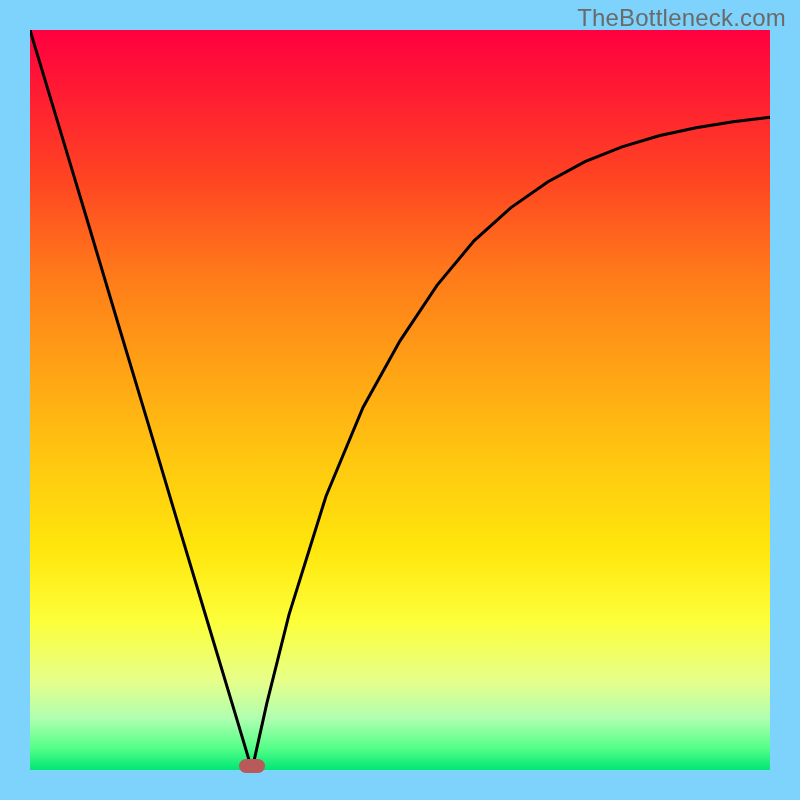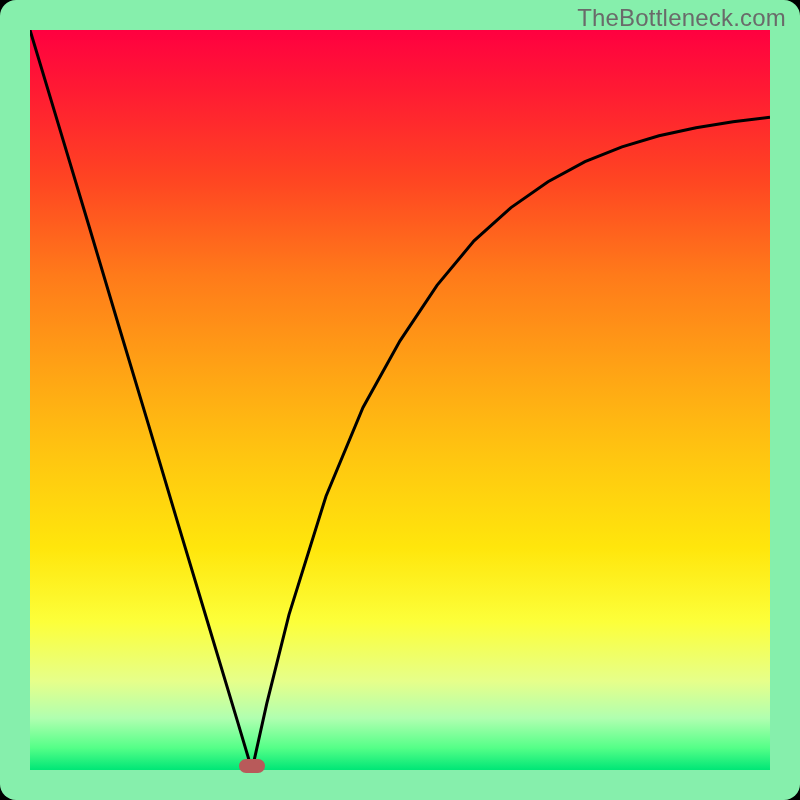--- a/index.html
+++ b/index.html
@@ -9,22 +9,21 @@
     height: 800px;
     background: #000;
     overflow: hidden;
   }
   .frame {
     position: absolute;
     left: 0;
     top: 0;
     width: 800px;
     height: 800px;
-    background: #86efac;
-    border-radius: 16px;
+    background: #7dd3fc;
   }
   .plot {
     position: absolute;
     left: 30px;
     top: 30px;
     width: 740px;
     height: 740px;
     background: linear-gradient(to bottom,
       #ff0040 0%,
       #ff1a33 8%,

